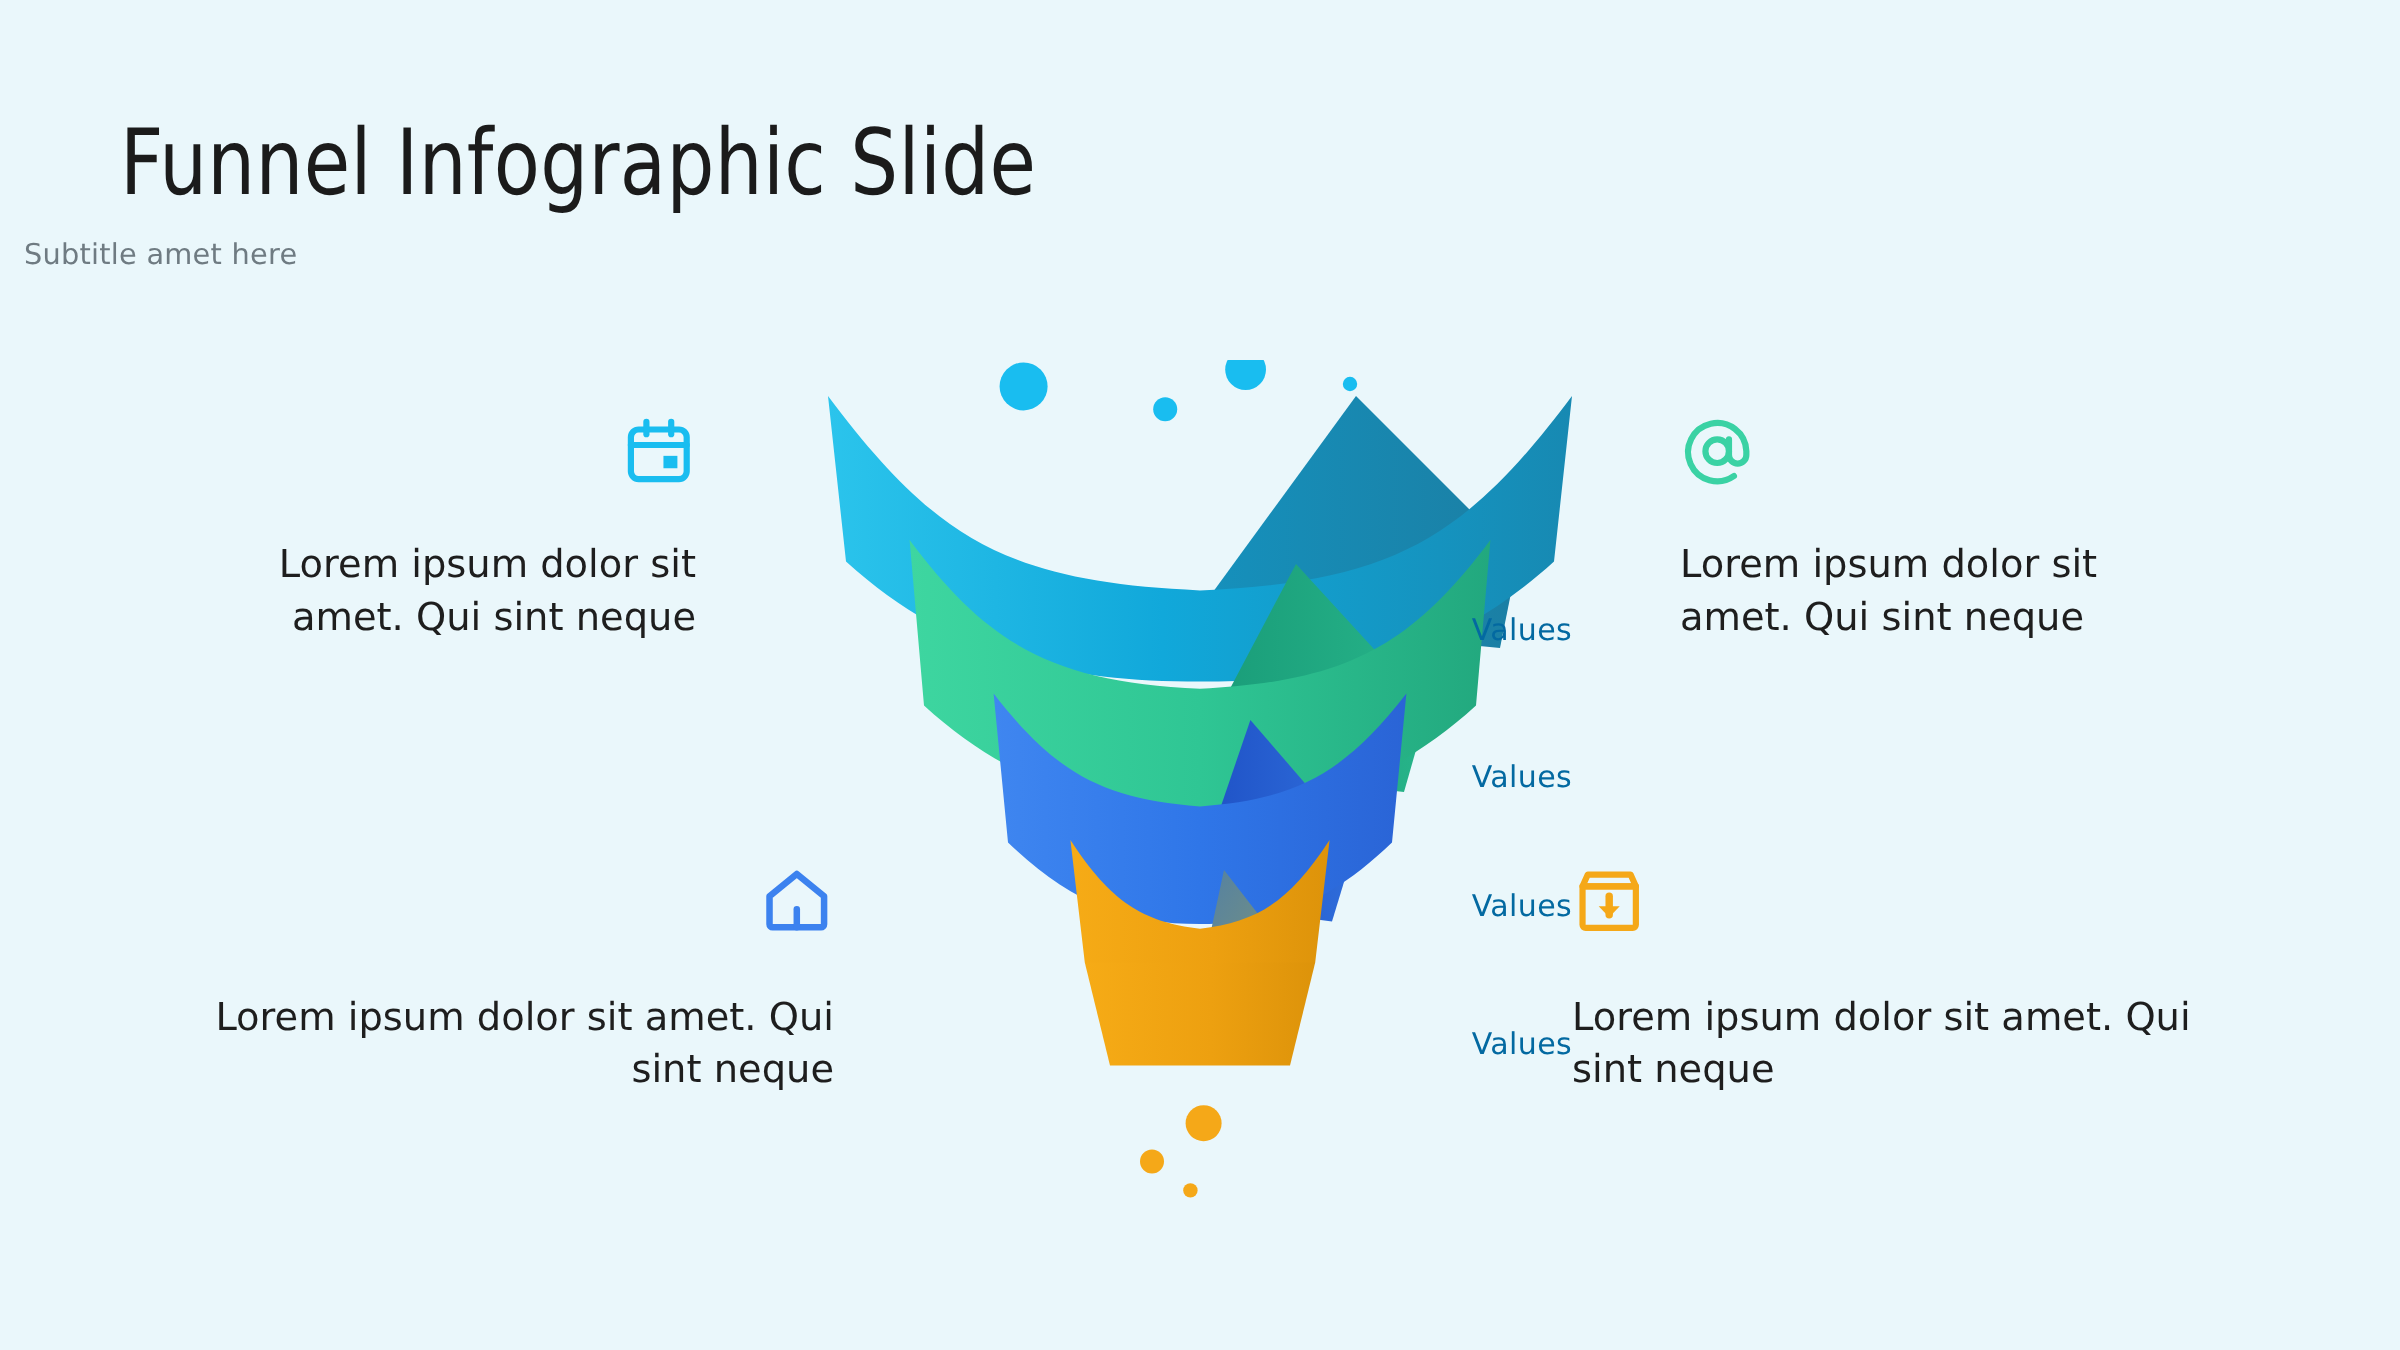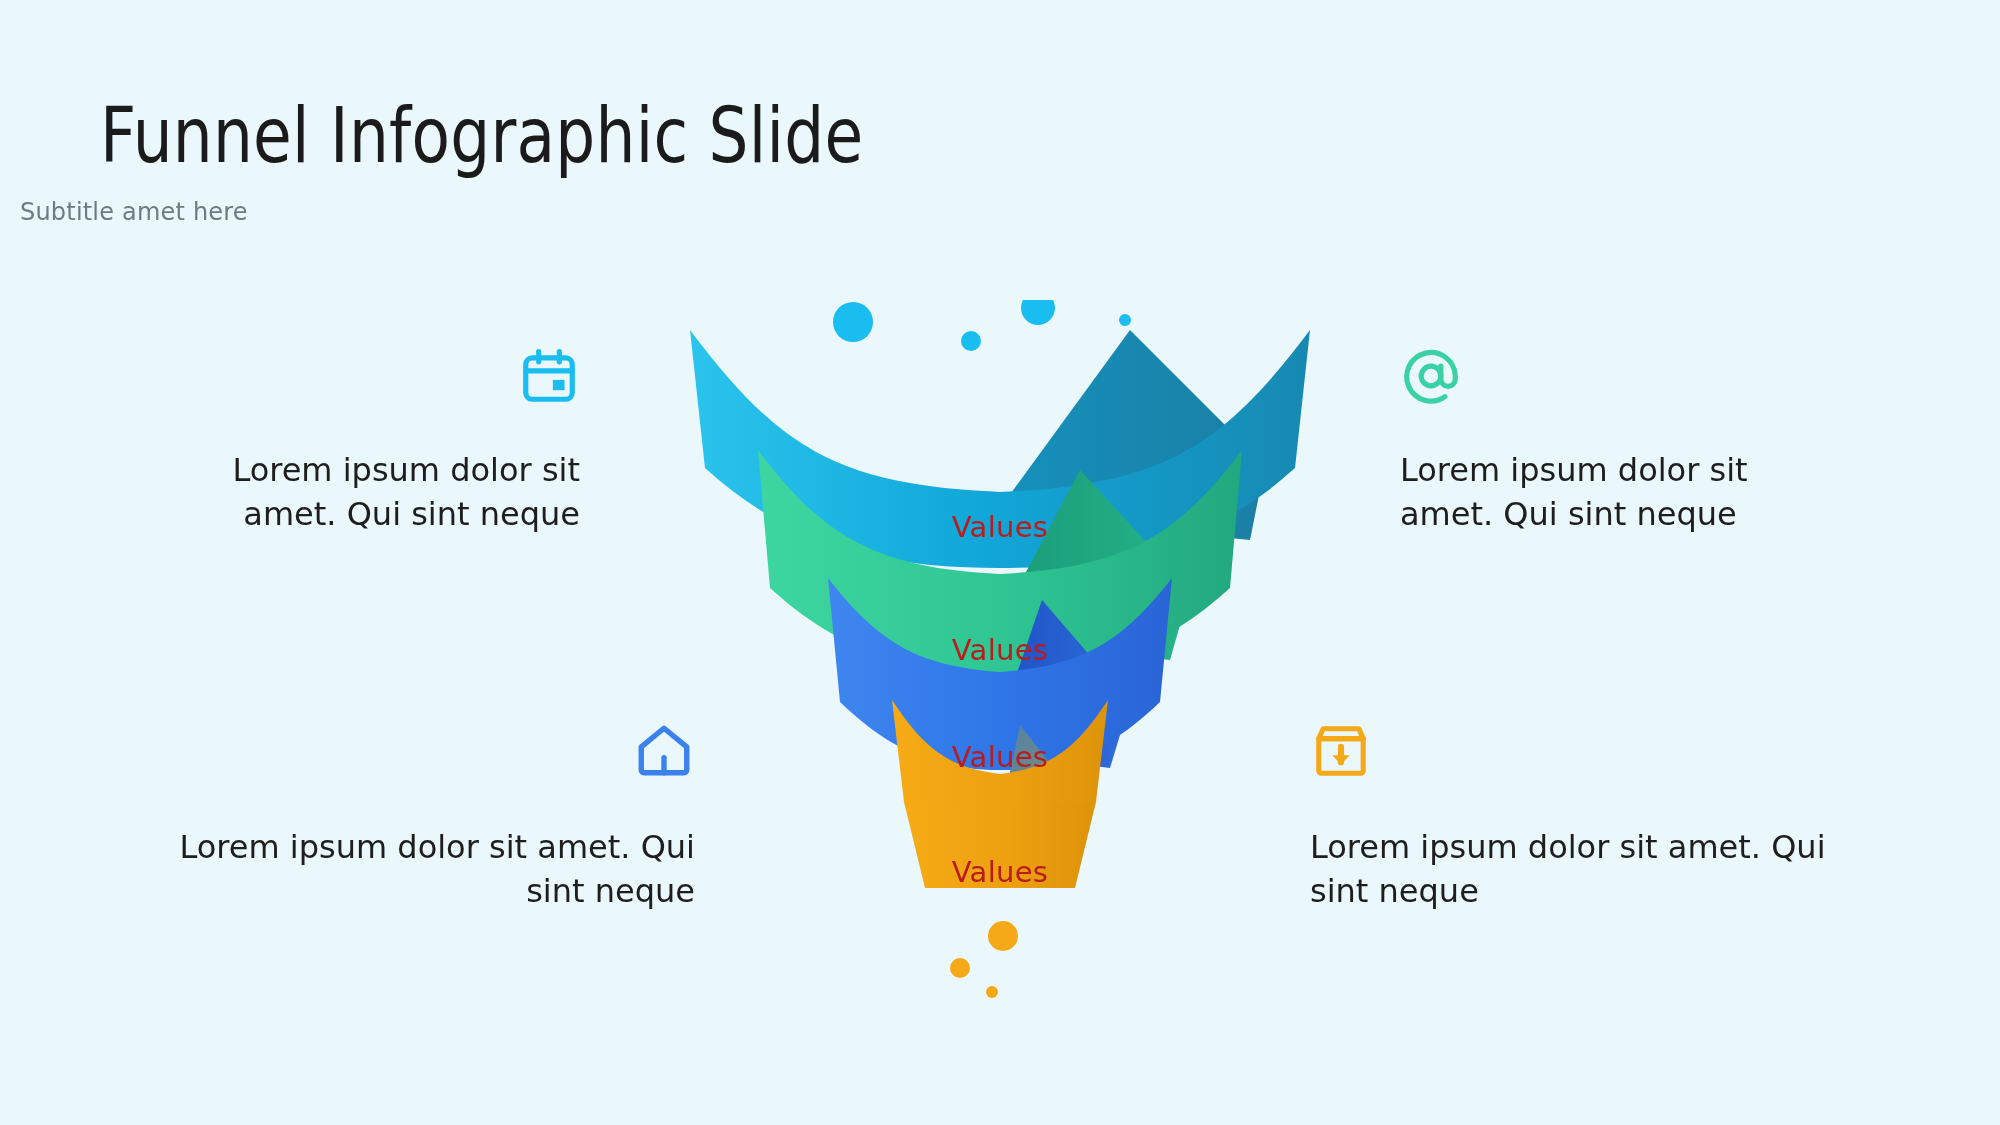--- a/index.html
+++ b/index.html
@@ -50,23 +50,23 @@
     top: 300px;
     width: 620px;
     height: 720px;
   }
   .funnel-stage svg {
     display: block;
   }
   .funnel-label {
     position: absolute;
     width: 100%;
-    text-align: center;
-    color: #b91c1c;
-    font-size: 29px;
+    text-align: right;
+    color: #0369a1;
+    font-size: 25px;
     letter-spacing: 0.3px;
     pointer-events: none;
   }
   .lbl1 { top: 210px; }
   .lbl2 { top: 333px; }
   .lbl3 { top: 440px; }
   .lbl4 { top: 555px; }
 
   
   .info {

